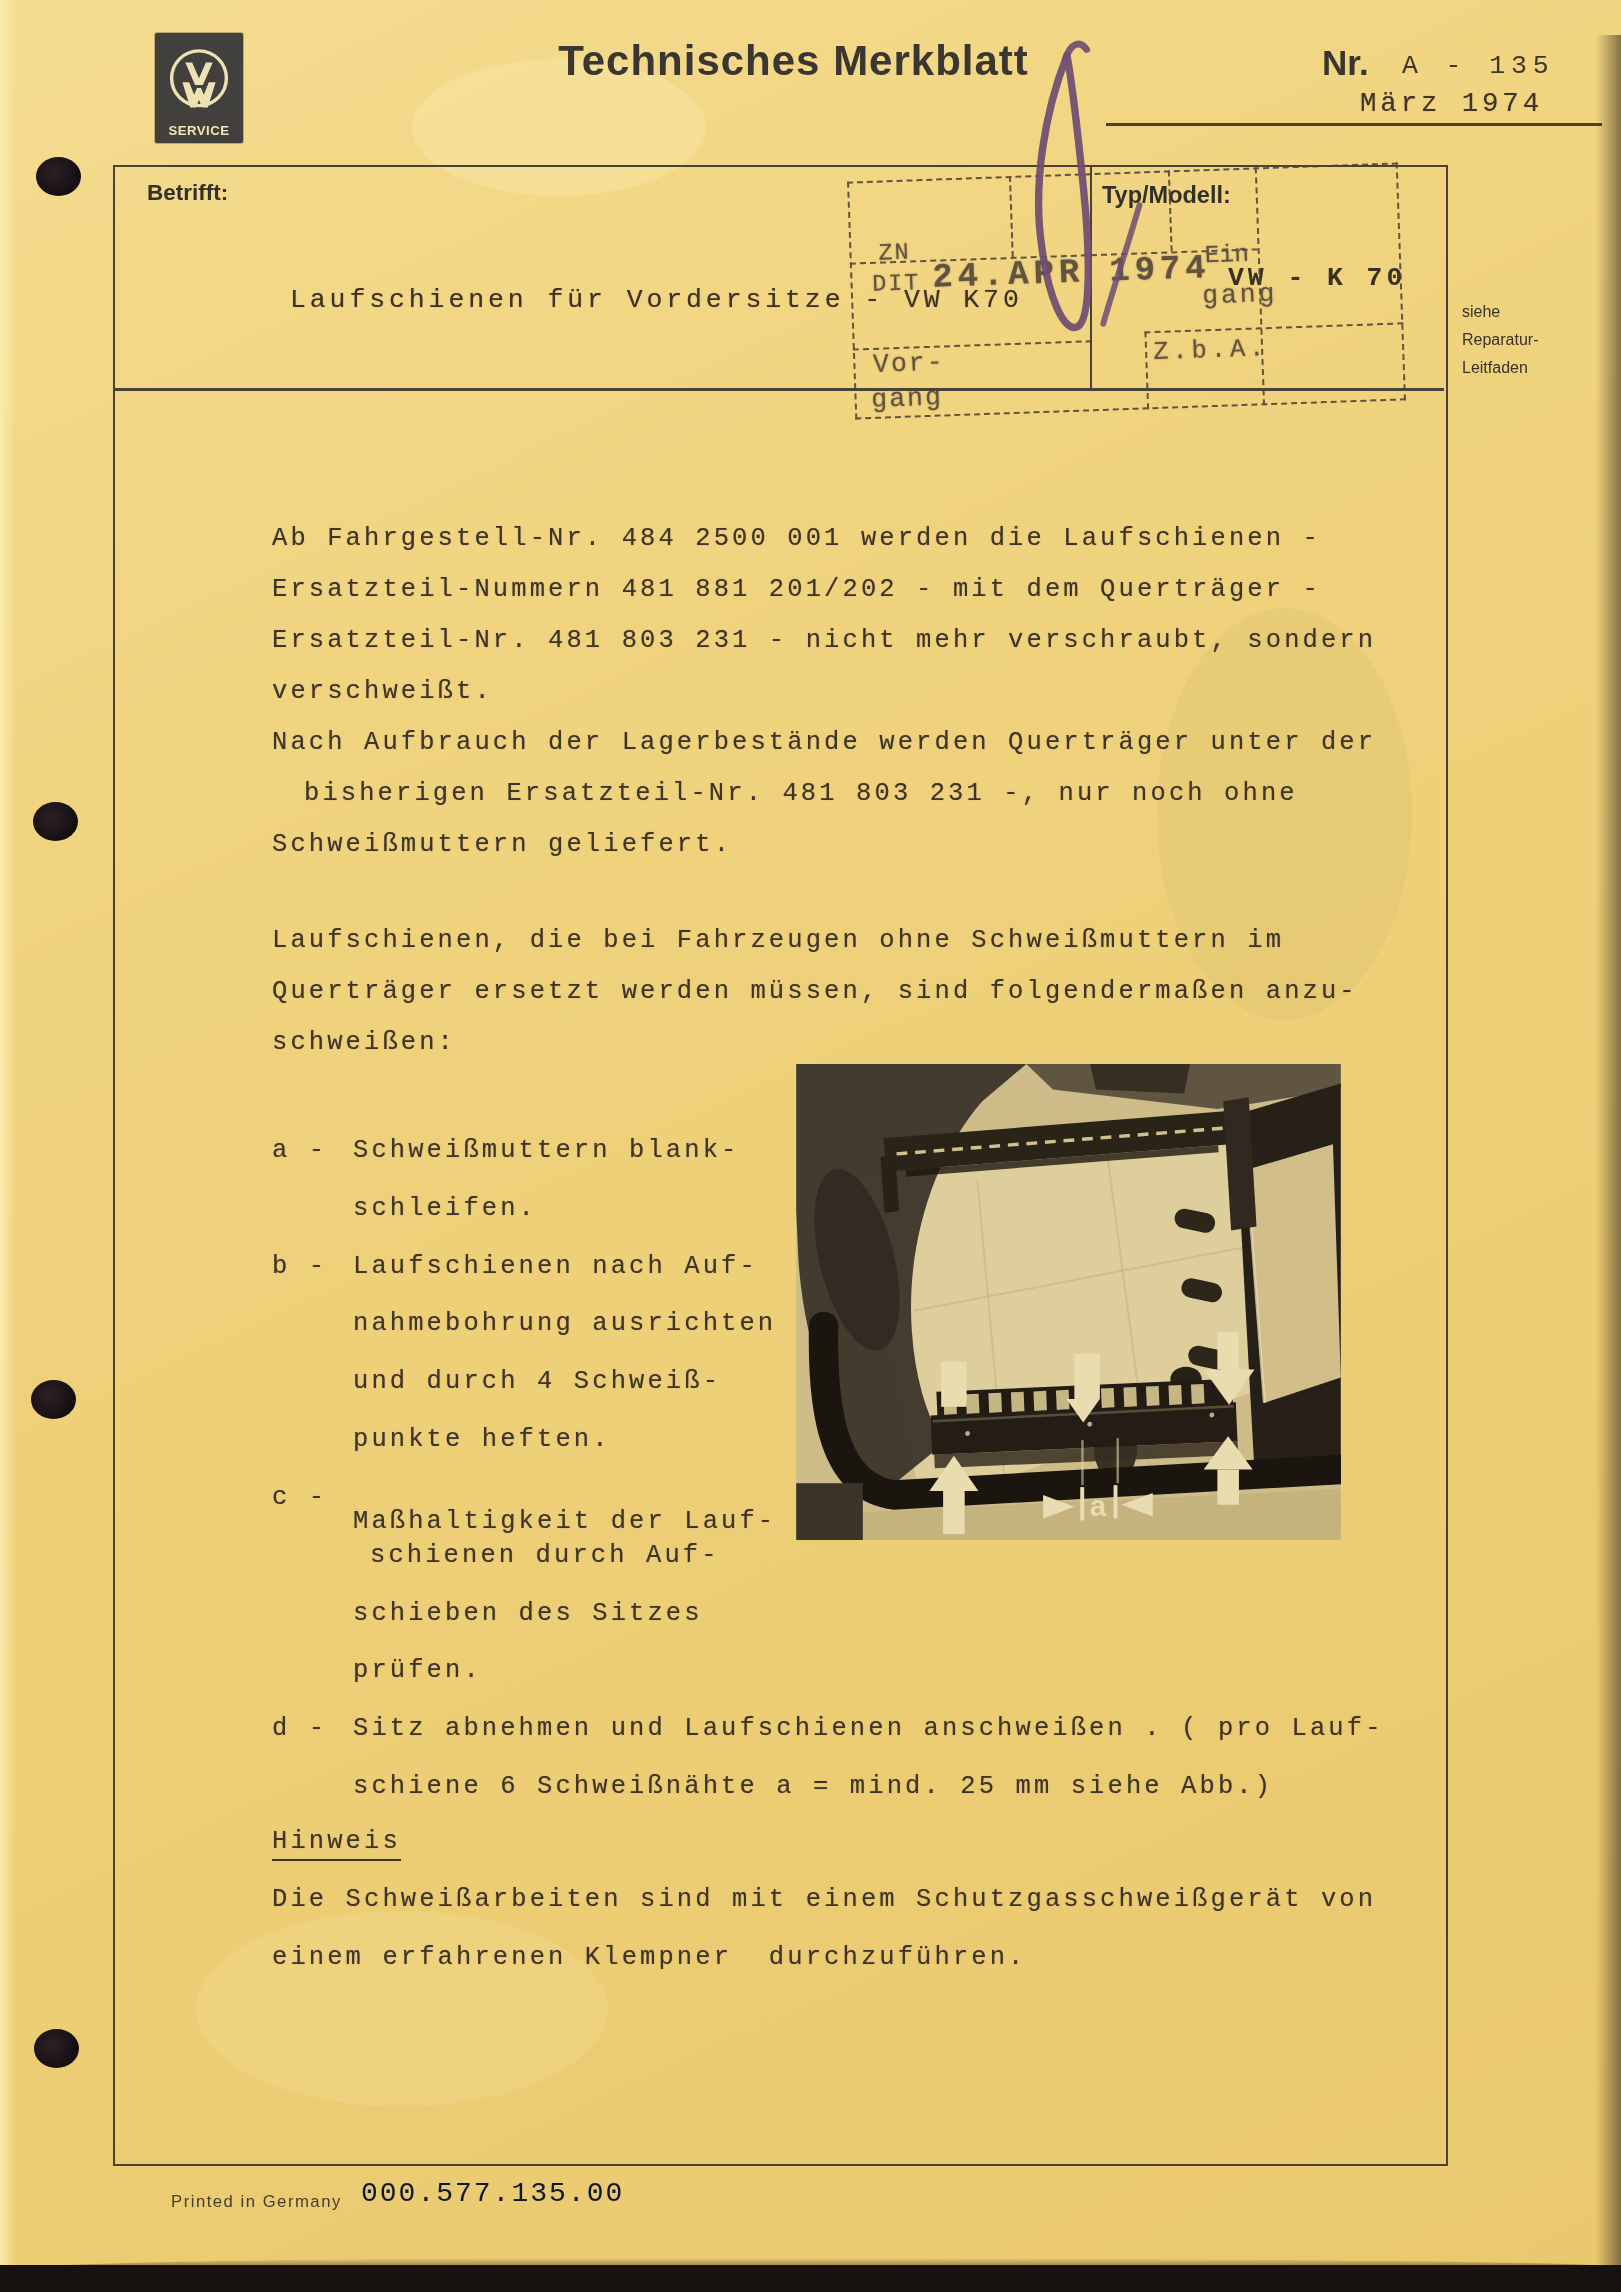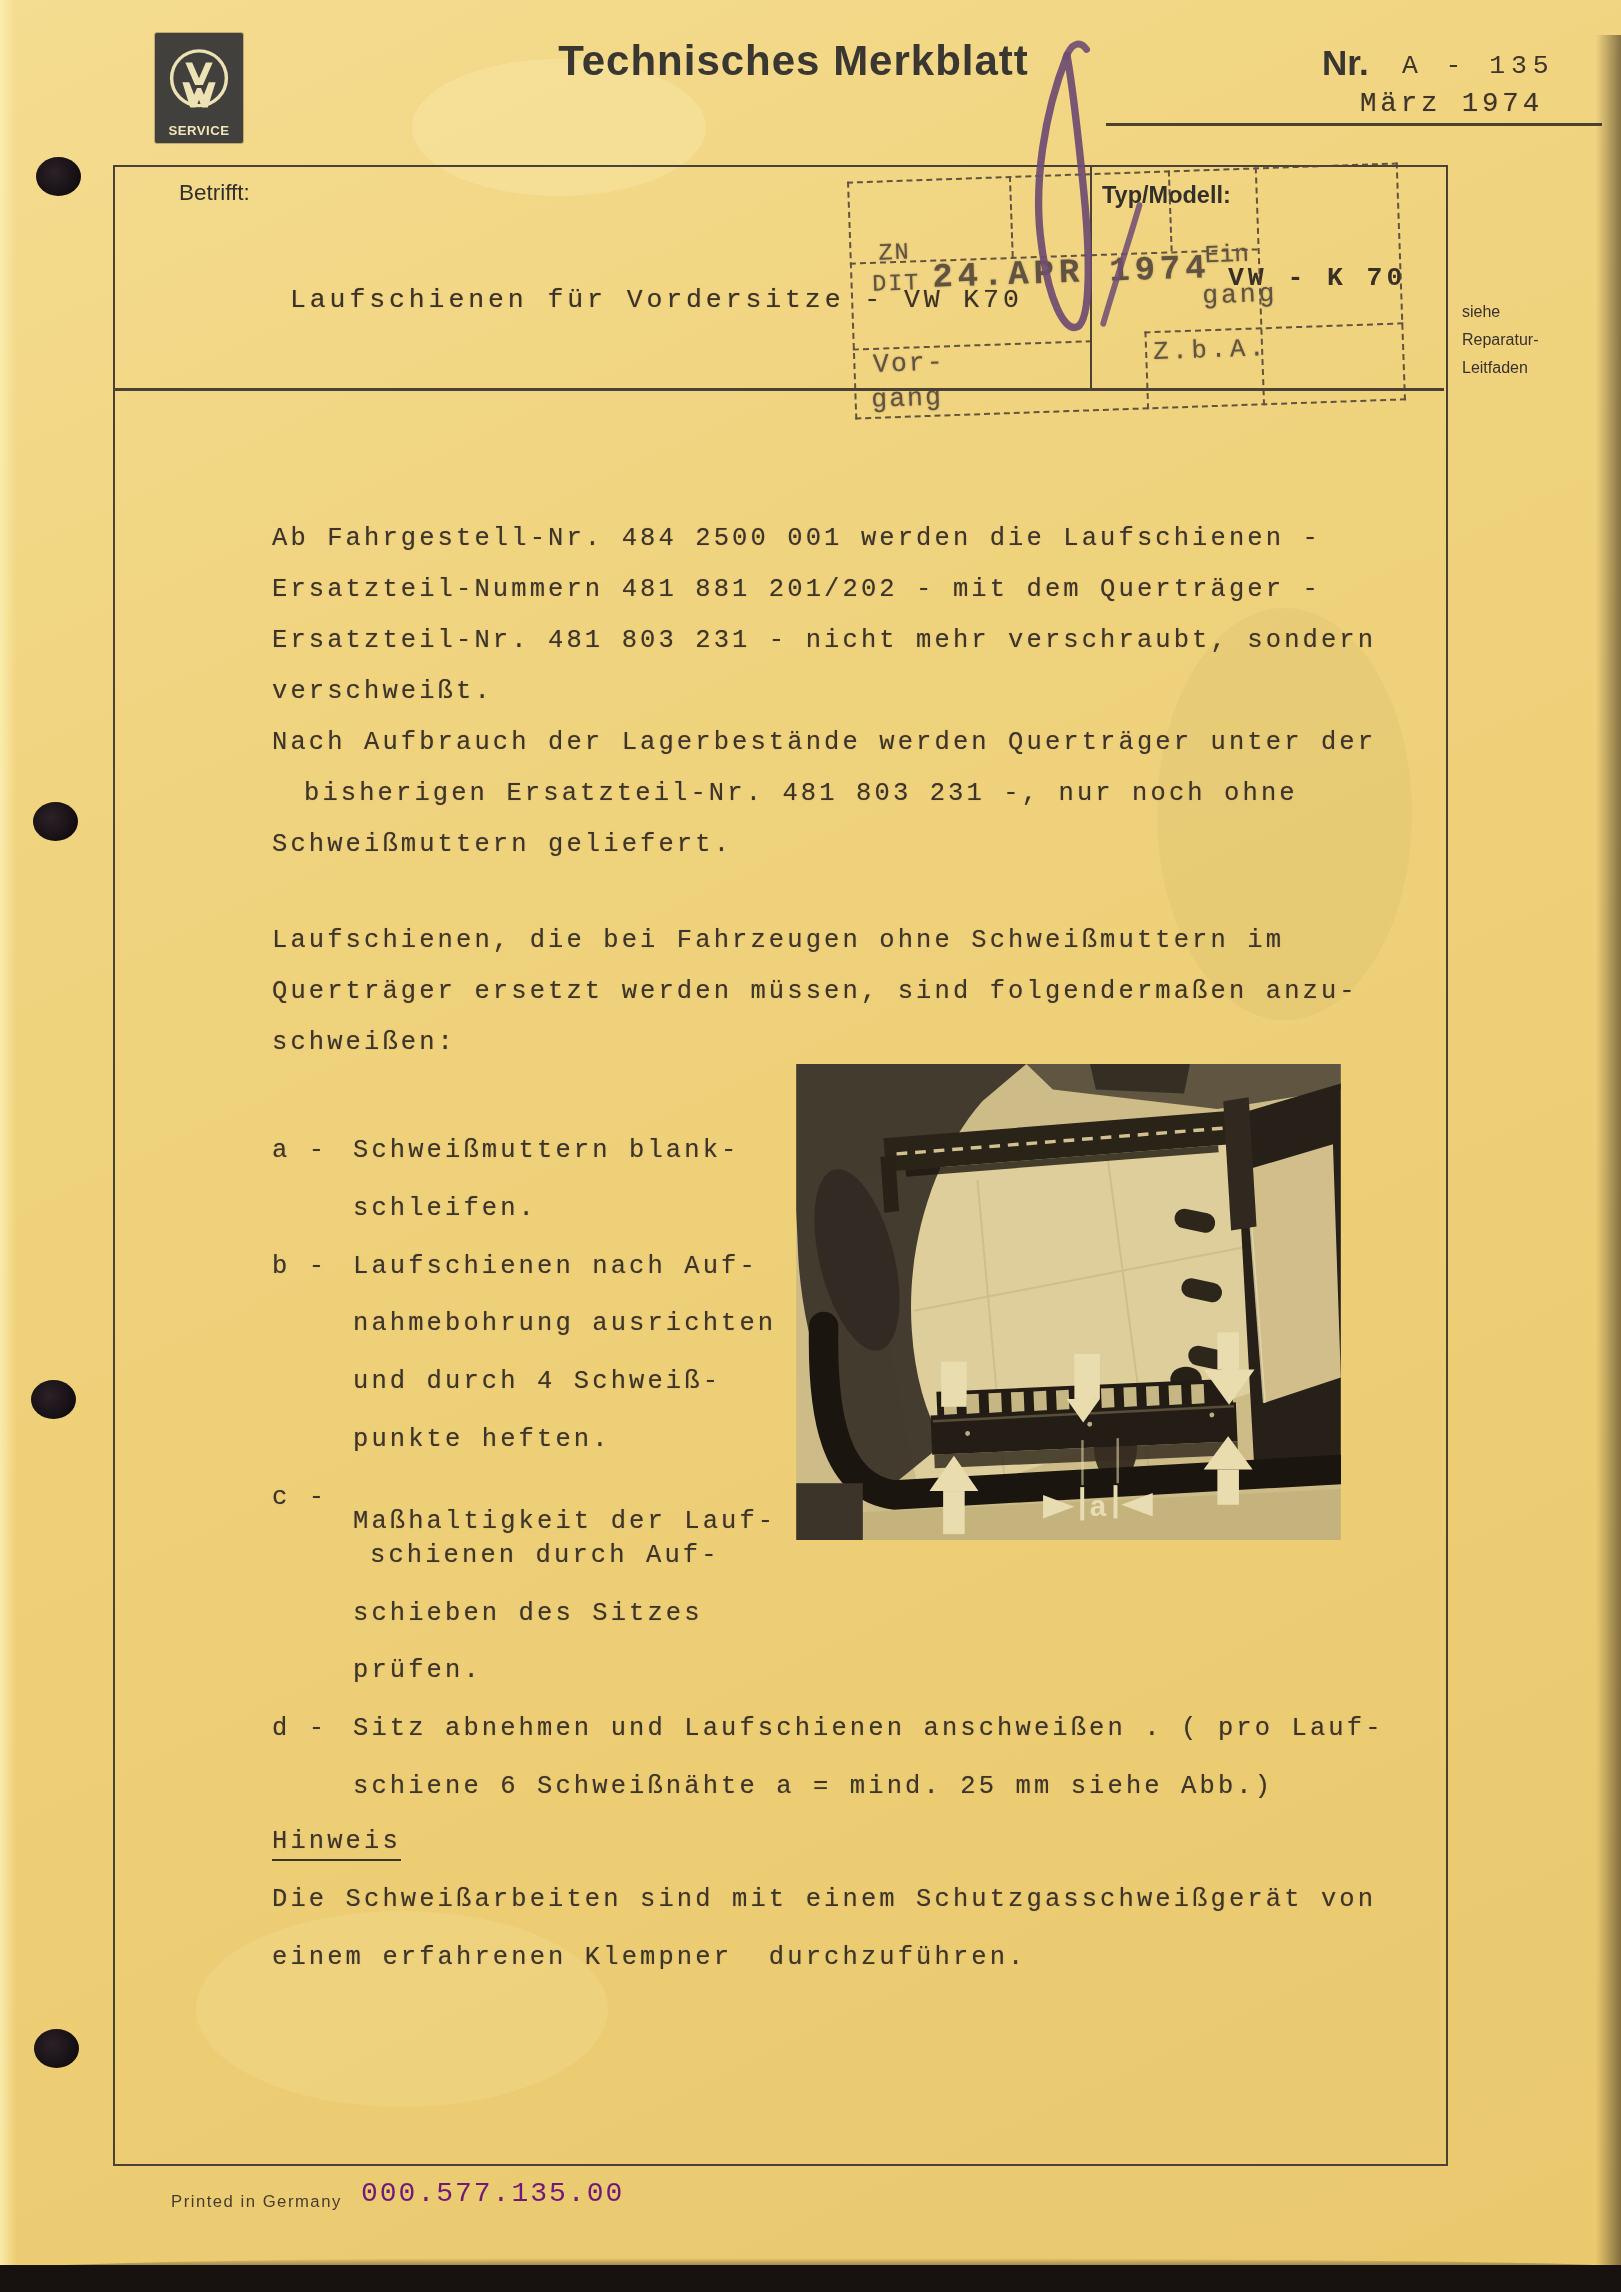--- a/index.html
+++ b/index.html
@@ -29,21 +29,21 @@
     font-size:26.5px;letter-spacing:5.9px;color:#41362a;z-index:3;}
   .date{position:absolute;left:1360px;top:88px;font-family:"Liberation Mono",monospace;
     font-size:27.4px;letter-spacing:3.9px;color:#3f352a;z-index:3;text-shadow:0 0 1px rgba(60,45,25,.4);}
   .date-rule{position:absolute;left:1106px;top:123px;width:496px;height:2.9px;background:#4b4133;z-index:3;}
 
   
   .outer-box{position:absolute;left:113px;top:165px;width:1331px;height:1997px;
     border:2.5px solid #4a4236;z-index:2;}
   .head-divider{position:absolute;left:113px;top:388px;width:1331px;height:2.5px;background:#4a4236;z-index:2;}
   .col-divider{position:absolute;left:1090px;top:167px;width:2px;height:222px;background:#4a4236;z-index:2;}
-  .betrifft{position:absolute;left:147px;top:180px;font-size:22.5px;font-weight:normal;color:#33302b;z-index:3;margin-left:32px;}
+  .betrifft{position:absolute;left:147px;top:180px;font-size:22.5px;font-weight:bold;color:#33302b;z-index:3;}
   .typmodell{position:absolute;left:1102px;top:182px;font-size:23.5px;font-weight:bold;color:#33302b;z-index:3;}
   .subject{position:absolute;left:290px;top:285px;font-family:"Liberation Mono",monospace;
     font-size:26.5px;letter-spacing:3.9px;color:#3c3227;z-index:3;text-shadow:0 0 1px rgba(60,45,25,.45);}
   .typ-value{position:absolute;left:1228px;top:263px;font-family:"Liberation Mono",monospace;
     font-size:26.5px;font-weight:bold;letter-spacing:3.9px;color:#3a3126;z-index:3;}
   .sidenote{position:absolute;left:1462px;top:298px;font-size:16px;font-weight:normal;
     color:#38322c;line-height:28px;z-index:3;}
 
   
   .stamp{position:absolute;left:851px;top:172px;width:551px;height:238px;
@@ -63,21 +63,21 @@
     letter-spacing:3.1px;color:#3e352a;white-space:pre;z-index:3;
     text-shadow:0 0 1px rgba(62,48,30,.42);}
   .underlined{border-bottom:2.5px solid #3e352a;padding-bottom:2.9px;}
 
   
   .photo{position:absolute;left:796px;top:1064px;width:545px;height:476px;z-index:3;}
 
   
   .printed{position:absolute;left:171px;top:2192px;font-size:16.7px;letter-spacing:1.5px;color:#46three;color:#463d31;z-index:3;}
   .partnum{position:absolute;left:361px;top:2178px;font-family:"Liberation Mono",monospace;
-    font-size:28px;letter-spacing:2px;color:#701a75;z-index:3;}
+    font-size:28px;letter-spacing:2px;color:#0f172a;z-index:3;}
 </style>
 </head>
 <body>
 
 <div class="paper"></div>
 <div class="edge-left"></div>
 
 <div class="splotch" style="left:412px;top:59px;width:294px;height:137px;background:rgba(255,244,190,.25);"></div>
 <div class="splotch" style="left:1157px;top:608px;width:255px;height:412px;background:rgba(120,90,40,.05);"></div>
 <div class="splotch" style="left:196px;top:1911px;width:412px;height:196px;background:rgba(255,244,190,.14);"></div>

